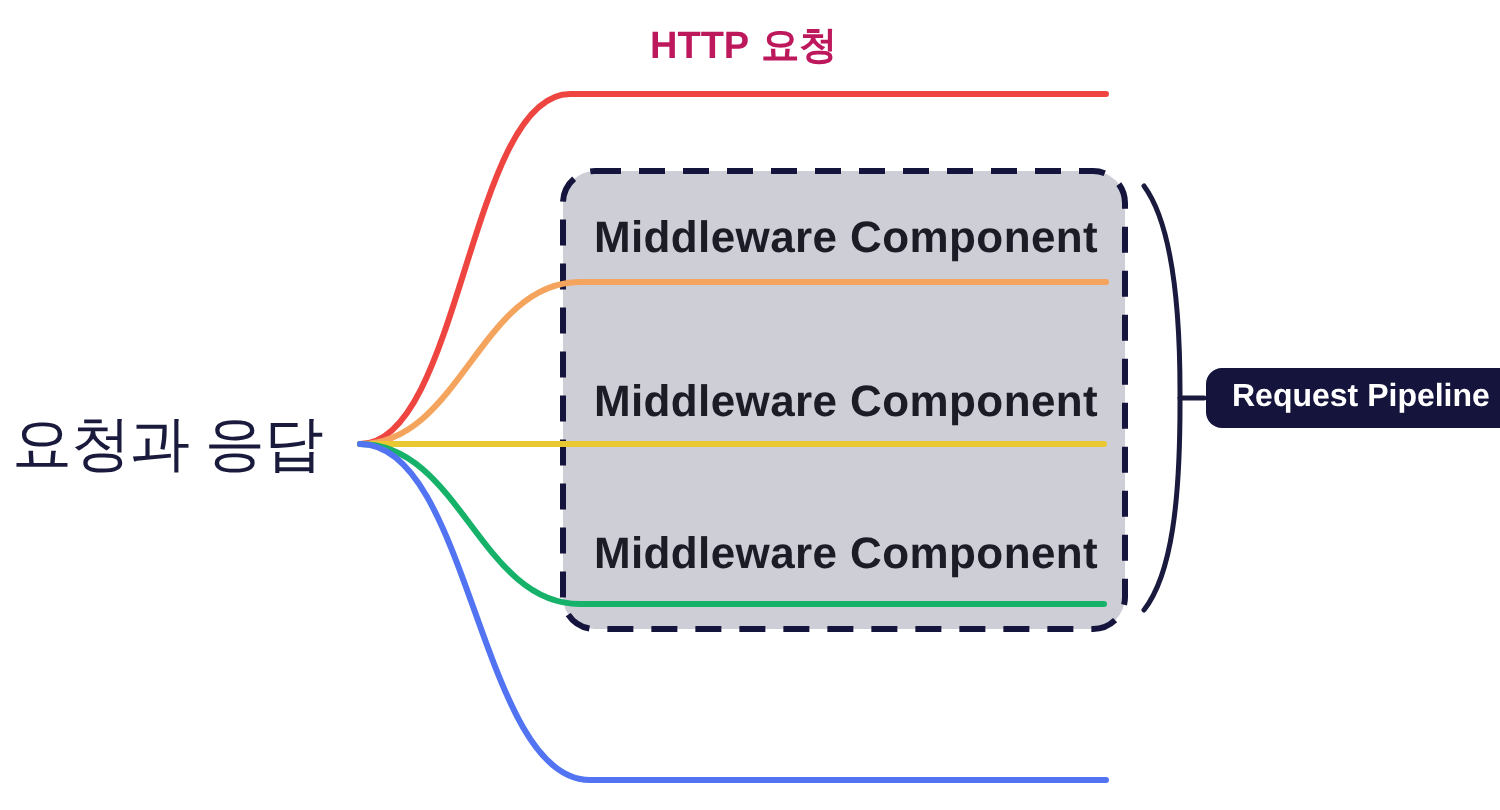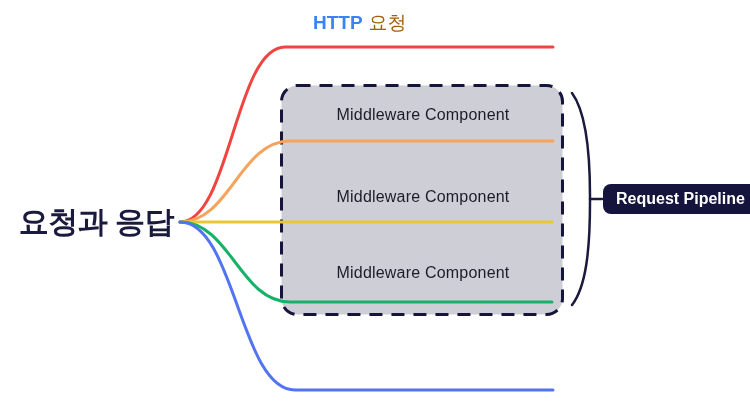--- a/index.html
+++ b/index.html
@@ -4,33 +4,33 @@
 <style>
   html,body{margin:0;padding:0;}
   body{
     width:750px;height:405px;position:relative;background:#ffffff;
     font-family:"Liberation Sans", sans-serif;overflow:hidden;
   }
   .stage{position:absolute;left:0;top:0;width:750px;height:405px;}
   svg.layer{position:absolute;left:0;top:0;}
   .root-label{
     position:absolute;left:6px;top:202px;width:168px;
-    font-size:30px;font-weight:bold;color:#1a1a3d;letter-spacing:-0.5px;
-    text-align:right;white-space:nowrap;
+    font-size:30px;font-weight:normal;color:#1a1a3d;letter-spacing:-0.5px;
+    text-align:left;white-space:nowrap;
   }
   .edge-label{
     position:absolute;font-size:19px;color:#333333;white-space:nowrap;
   }
-  .edge-label .b{font-weight:bold;color:#3b82f6;}
-  .edge-label .r{margin-left:6px;font-weight:normal;color:#a16207;}
+  .edge-label .b{font-weight:bold;color:#be185d;margin-left:12px;}
+  .edge-label .r{margin-left:6px;font-weight:bold;color:#be185d;}
   .label-http-request{left:313px;top:10px;}
   .label-http-response{left:313px;top:353px;}
   .mw-label{
     position:absolute;left:282px;width:282px;text-align:center;
-    font-size:16px;color:#1c1c26;letter-spacing:0.2px;
+    font-size:22px;color:#1c1c26;letter-spacing:0.2px;font-weight:bold;
   }
   .mw-1{top:106px;}
   .mw-2{top:188px;}
   .mw-3{top:264px;}
   .badge{
     position:absolute;left:603px;top:184px;height:30px;line-height:30px;
     padding:0 13px;border-radius:8px;
     color:#ffffff;font-size:16px;font-weight:bold;white-space:nowrap;
   }
 </style>

